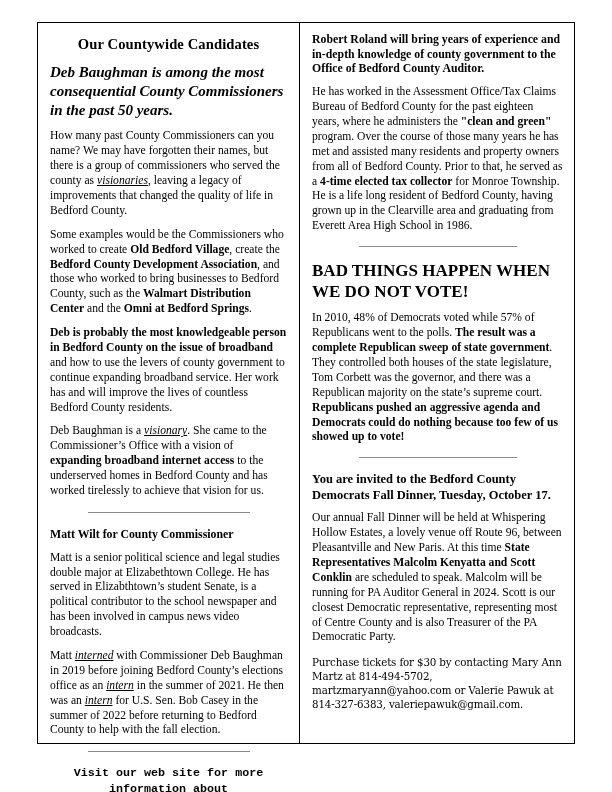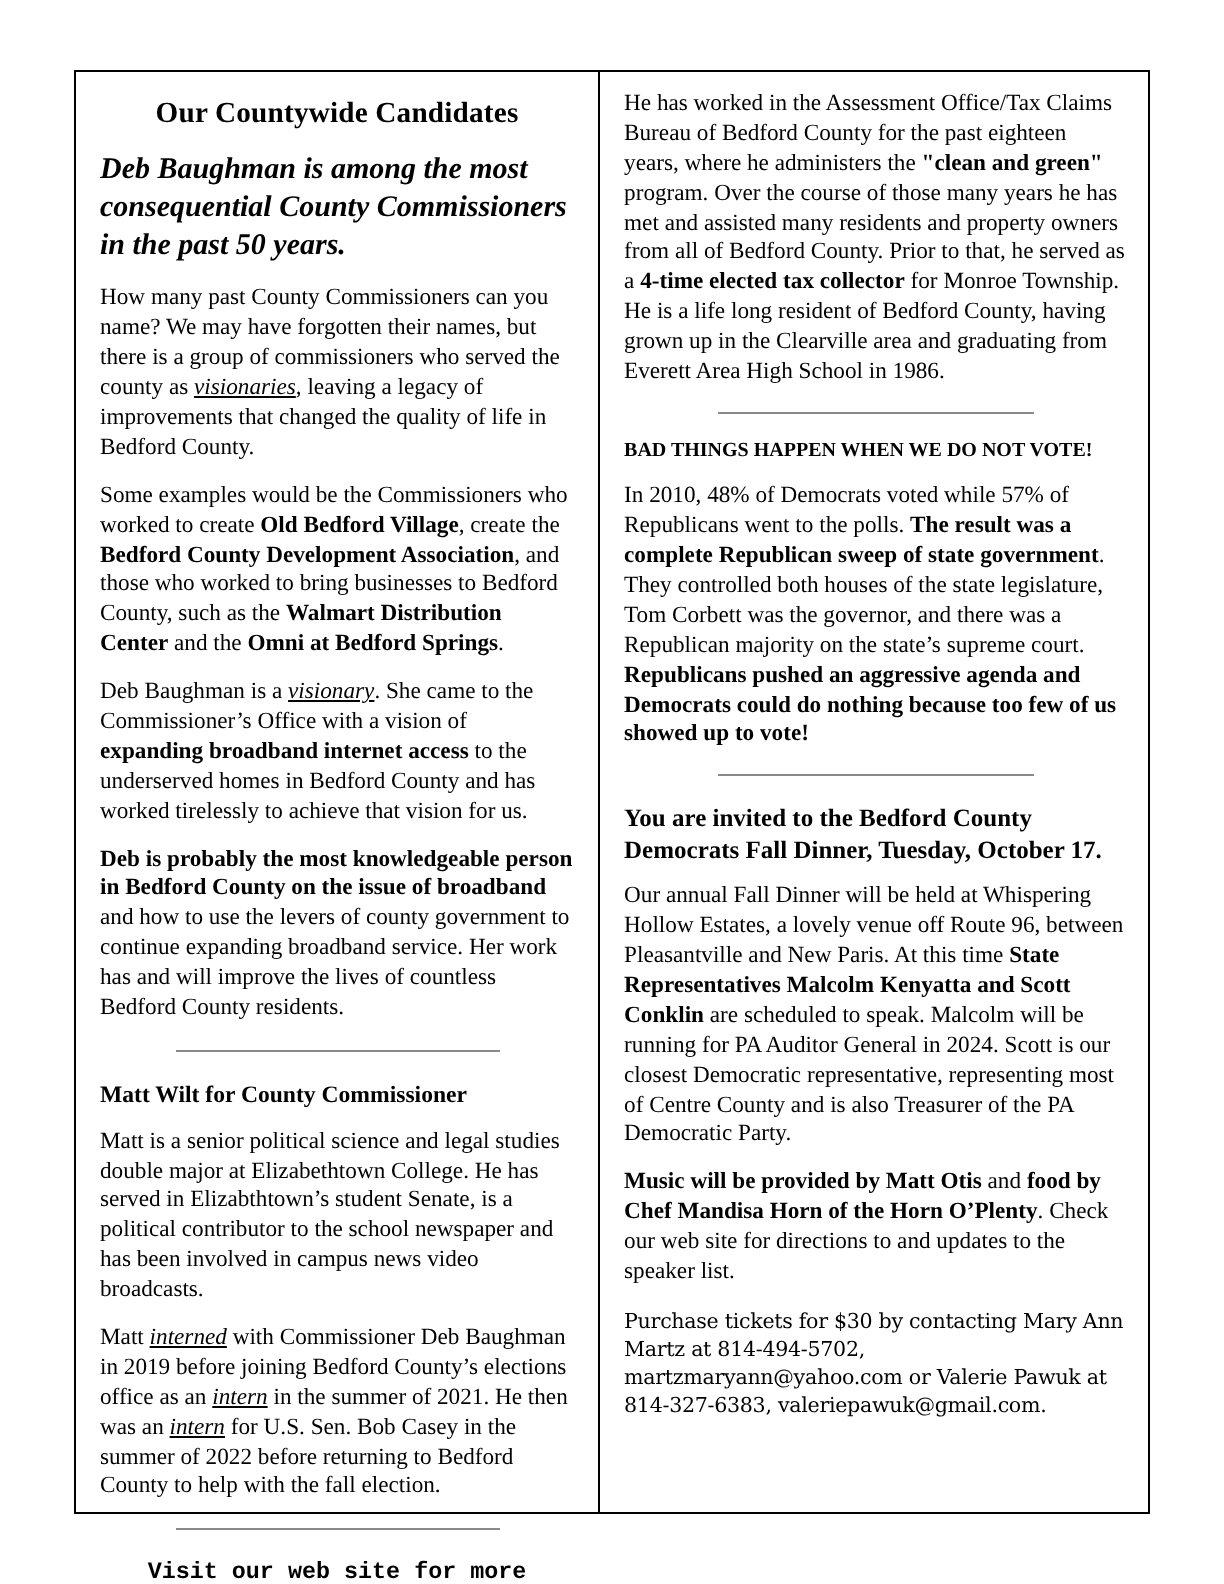--- a/index.html
+++ b/index.html
@@ -18,21 +18,21 @@
   .page {
     position: relative;
     width: 612px;
     height: 792px;
     box-sizing: border-box;
   }
 
   .flyer {
     position: absolute;
     left: 37px;
-    top: 35px;
+    top: 22px;
     width: 538px;
     height: 722px;
     box-sizing: border-box;
     border: 1.2px solid #000000;
     display: flex;
     background: #ffffff;
   }
 
   .col {
     box-sizing: border-box;
@@ -76,21 +76,21 @@
   .bold { font-weight: bold; }
   .ital { font-style: italic; text-decoration: underline; }
 
   h2.subhead {
     font-size: 11.8px;
     font-weight: bold;
     margin: 0 0 9px 0;
     line-height: 1.25;
   }
   h2.bigcaps {
-    font-size: 10px;
+    font-size: 17px;
     font-weight: bold;
     margin: 0 0 9px 0;
     line-height: 1.24;
   }
   h2.invite {
     font-size: 12.5px;
     font-weight: bold;
     margin: 12px 0 8px 0;
     line-height: 1.28;
   }
@@ -138,23 +138,23 @@
 
       <p class="lead-italic">
         <span>Deb Baughman is among the most consequential</span>
         <span>County Commissioners in the past 50 years.</span>
       </p>
 
       <p><span>How many past County Commissioners can you name?  We may have forgotten their names, but there is a group of commissioners who served the county as </span><span class="ital">visionaries</span><span>, leaving a legacy of improvements that changed the quality of life in Bedford County.</span></p>
 
       <p><span>Some examples would be the Commissioners who worked to create </span><span class="bold">Old Bedford Village</span><span>, create the </span><span class="bold">Bedford County Development Association</span><span>, and those who worked to bring businesses to Bedford County, such as the </span><span class="bold">Walmart Distribution Center</span><span> and the </span><span class="bold">Omni at Bedford Springs</span><span>.</span></p>
 
+      <p><span class="bold">Deb is probably the most knowledgeable person in Bedford County on the issue of broadband</span><span> and how to use the levers of county government to continue expanding broadband service.  Her work has and will improve the lives of countless Bedford County residents.</span></p>
+
       <p><span>Deb Baughman is a </span><span class="ital">visionary</span><span>.  She came to the Commissioner’s Office with a vision of </span><span class="bold">expanding broadband internet access</span><span> to the underserved homes in Bedford County and has worked tirelessly to achieve that vision for us.</span></p>
-
-      <p><span class="bold">Deb is probably the most knowledgeable person in Bedford County on the issue of broadband</span><span> and how to use the levers of county government to continue expanding broadband service.  Her work has and will improve the lives of countless Bedford County residents.</span></p>
 
       <hr class="rule">
 
       <h2 class="subhead">Matt Wilt for County Commissioner</h2>
 
       <p>Matt is a senior political science and legal studies double major at Elizabethtown College.  He has served in Elizabthtown’s student Senate, is a political contributor to the school newspaper and has been involved in campus news video broadcasts.</p>
 
       <p><span>Matt </span><span class="ital">interned</span><span> with Commissioner Deb Baughman in 2019 before joining Bedford County’s elections office as an </span><span class="ital">intern</span><span> in the summer of 2021. He then was an </span><span class="ital">intern</span><span> for U.S. Sen. Bob Casey in the summer of 2022 before returning to Bedford County to help with the fall election.</span></p>
 
       <hr class="rule">
@@ -162,35 +162,35 @@
       <div class="footer-block">
         <p class="footer-lines">Visit our web site for more information about</p>
         <p class="footer-lines">candidates and updates about our fall dinner.</p>
 
       </div>
 
     </div>
 
     <div class="col col-right">
 
+      <h2 class="subhead">Robert Roland will bring years of experience and in-depth knowledge of county government to the Office of Bedford County Auditor.</h2>
 
       <p><span>He has worked in the Assessment Office/Tax Claims Bureau of Bedford County for the past eighteen years, where he administers the </span><span class="bold">"clean and green"</span><span> program. Over the course of those many years he has met and assisted many residents and property owners from all of Bedford County. Prior to that, he served as a </span><span class="bold">4-time elected tax collector</span><span> for Monroe Township. He is a life long resident of Bedford County, having grown up in the Clearville area and graduating from Everett Area High School in 1986.</span></p>
 
       <hr class="rule rule-right">
 
       <h2 class="bigcaps">BAD THINGS HAPPEN WHEN WE DO NOT VOTE!</h2>
 
       <p><span>In 2010, 48% of Democrats voted while 57% of Republicans went to the polls.  </span><span class="bold">The result was a complete Republican sweep of state government</span><span>. They controlled both houses of the state legislature, Tom Corbett was the governor, and there was a Republican majority on the state’s supreme court. </span><span class="bold">Republicans pushed an aggressive agenda and Democrats could do nothing because too few of us showed up to vote!</span></p>
 
       <hr class="rule rule-right">
 
       <h2 class="invite">You are invited to the Bedford County Democrats Fall Dinner, Tuesday, October 17.</h2>
 
       <p><span>Our annual Fall Dinner will be held at Whispering Hollow Estates, a lovely venue off Route 96, between Pleasantville and New Paris.  At this time </span><span class="bold">State Representatives Malcolm Kenyatta and Scott Conklin</span><span> are scheduled to speak.  Malcolm will be running for PA Auditor General in 2024.  Scott is our closest Democratic representative, representing most of Centre County and is also Treasurer of the PA Democratic Party.</span></p>
 
-      <p><span class="bold">Music will be provided by Matt Otis</span><span> and </span><span class="bold">food by Chef Mandisa Horn of the Horn O’Plenty</span><span>.  Check our web site for directions to and updates to the speaker list.</span></p>
 
       <p class="tickets">Purchase tickets for $30 by contacting Mary Ann Martz at 814-494-5702, martzmaryann@yahoo.com or Valerie Pawuk at 814-327-6383, valeriepawuk@gmail.com.</p>
 
     </div>
 
   </div>
 </div>
 
 </body></html>

